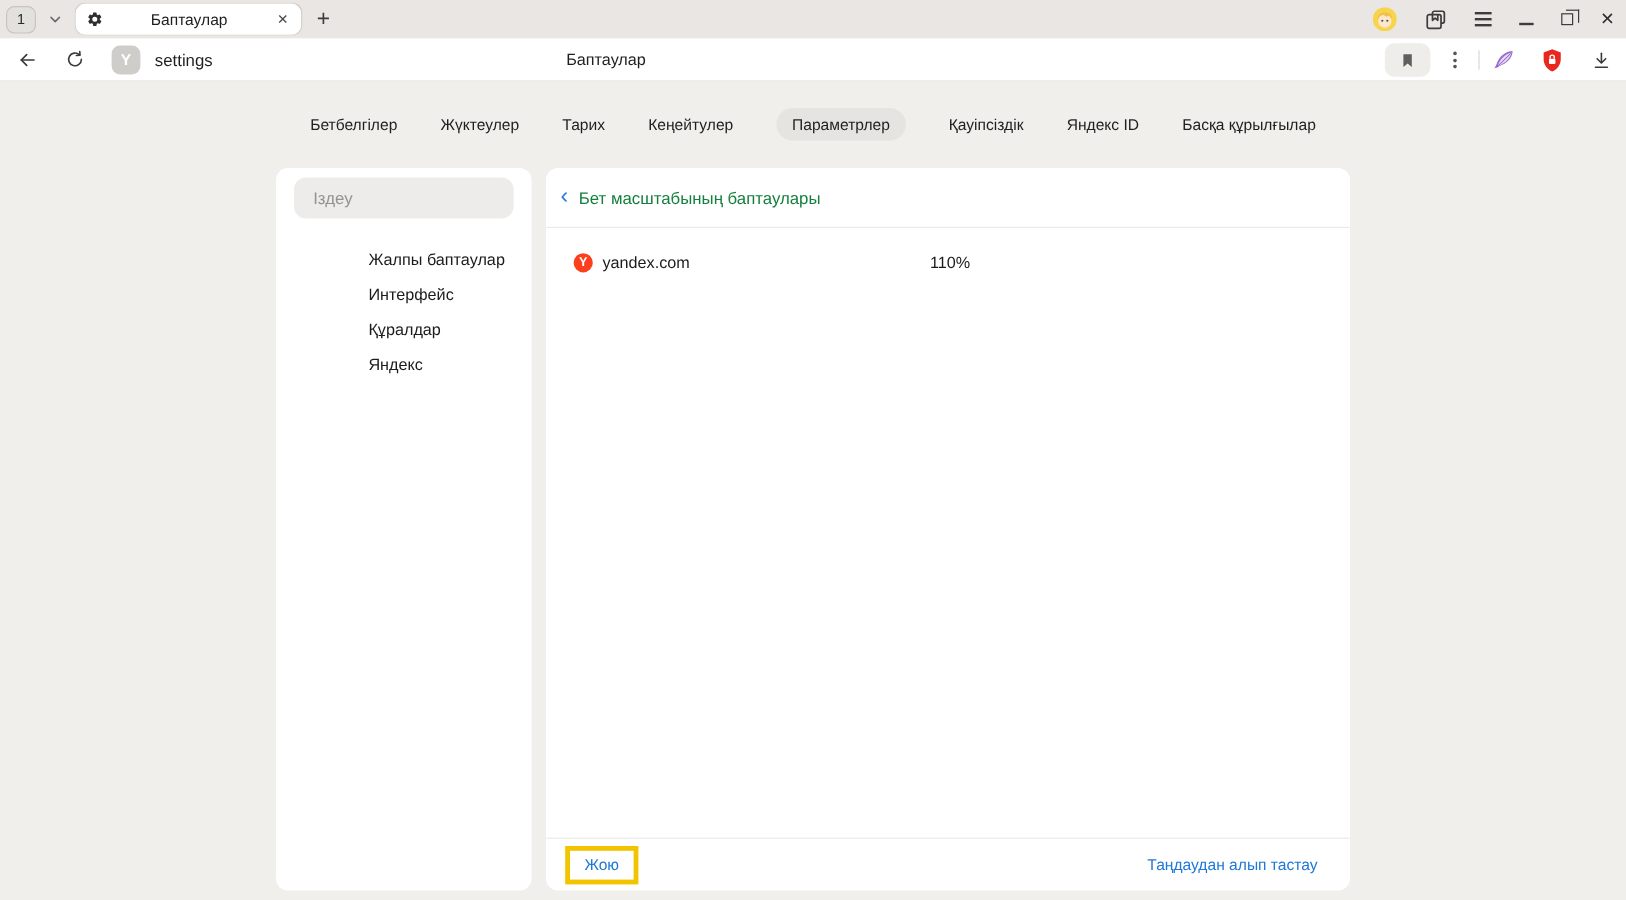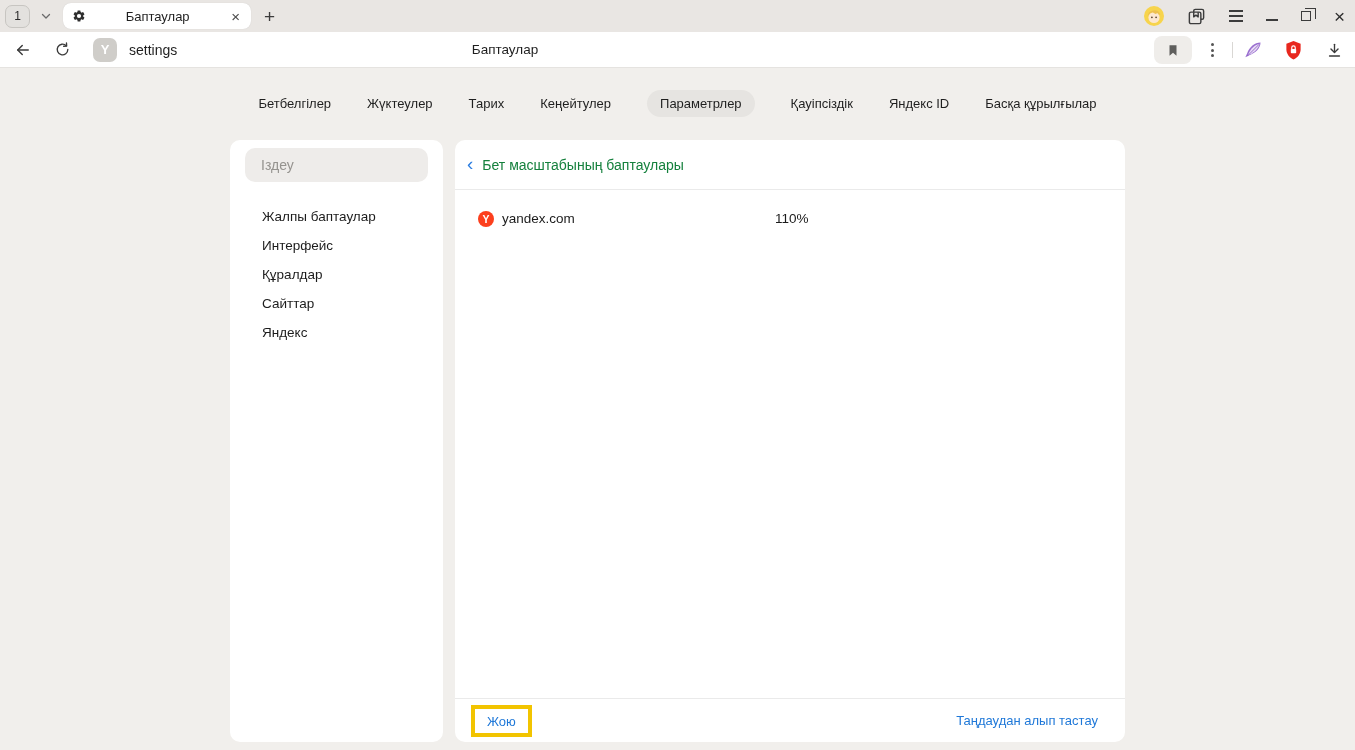--- a/index.html
+++ b/index.html
@@ -40,21 +40,21 @@
   .dl-slot { width:42px; display:flex; align-items:center; justify-content:center; }
 
   
   .navtabs { position:absolute; top:90px; left:0; width:100%; display:flex; justify-content:center; align-items:center; gap:36px; font-size:13px; color:#1f1f1f; }
   .navtab { padding:6px 0; border-radius:14px; white-space:nowrap; }
   .navtab.active { background:#e6e4e1; padding:6px 13px; }
 
   .sidebar-card { position:absolute; left:230px; top:140px; width:213px; height:602px; background:#ffffff; border-radius:10px; }
   .search-input { display:block; margin:8px 15px 0 15px; width:183px; height:34px; background:#eeecea; border:none; border-radius:10px; padding:0 16px; font-size:14px; font-family:inherit; color:#1f1f1f; outline:none; }
   .search-input::placeholder { color:#95938f; }
-  .sidebar-list { margin-top:20px; }
+  .sidebar-list { margin-top:20px;padding-left:45px; }
   .sidebar-item { height:29px; line-height:29px; padding-left:32px; font-size:13.5px; color:#1c1c1c; white-space:nowrap; }
 
   .main-card { position:absolute; left:455px; top:140px; width:670px; height:602px; background:#ffffff; border-radius:10px; display:flex; flex-direction:column; }
   .card-header { height:50px; display:flex; align-items:center; padding-left:12px; border-bottom:1px solid #eaeaea; flex:none; }
   .back-chevron { color:#2a7ce0; font-size:19px; line-height:1; margin-top:-2px; }
   .card-title { color:#15803d; font-size:14px; margin-left:9px; }
   .rows-gap { height:14px; flex:none; }
   .zoom-row { height:29px; display:flex; align-items:center; position:relative; flex:none; }
   .zoom-row.selected { background:#e9e9e9; }
   .row-icon { margin-left:23px; width:16px; height:16px; flex:none; display:flex; align-items:center; justify-content:center; }
@@ -182,21 +182,20 @@
     <div class="navtab">Яндекс ID</div>
     <div class="navtab">Басқа құрылғылар</div>
   </div>
 
   <div class="sidebar-card">
     <input class="search-input" type="text" placeholder="Іздеу" style="">
     <div class="sidebar-list">
       <div class="sidebar-item">Жалпы баптаулар</div>
       <div class="sidebar-item">Интерфейс</div>
       <div class="sidebar-item">Құралдар</div>
-      <div class="sidebar-item">Сайттар</div>
       <div class="sidebar-item">Яндекс</div>
     </div>
   </div>
 
   <div class="main-card">
     <div class="card-header">
       <span class="back-chevron">‹</span>
       <span class="card-title">Бет масштабының баптаулары</span>
     </div>
 

